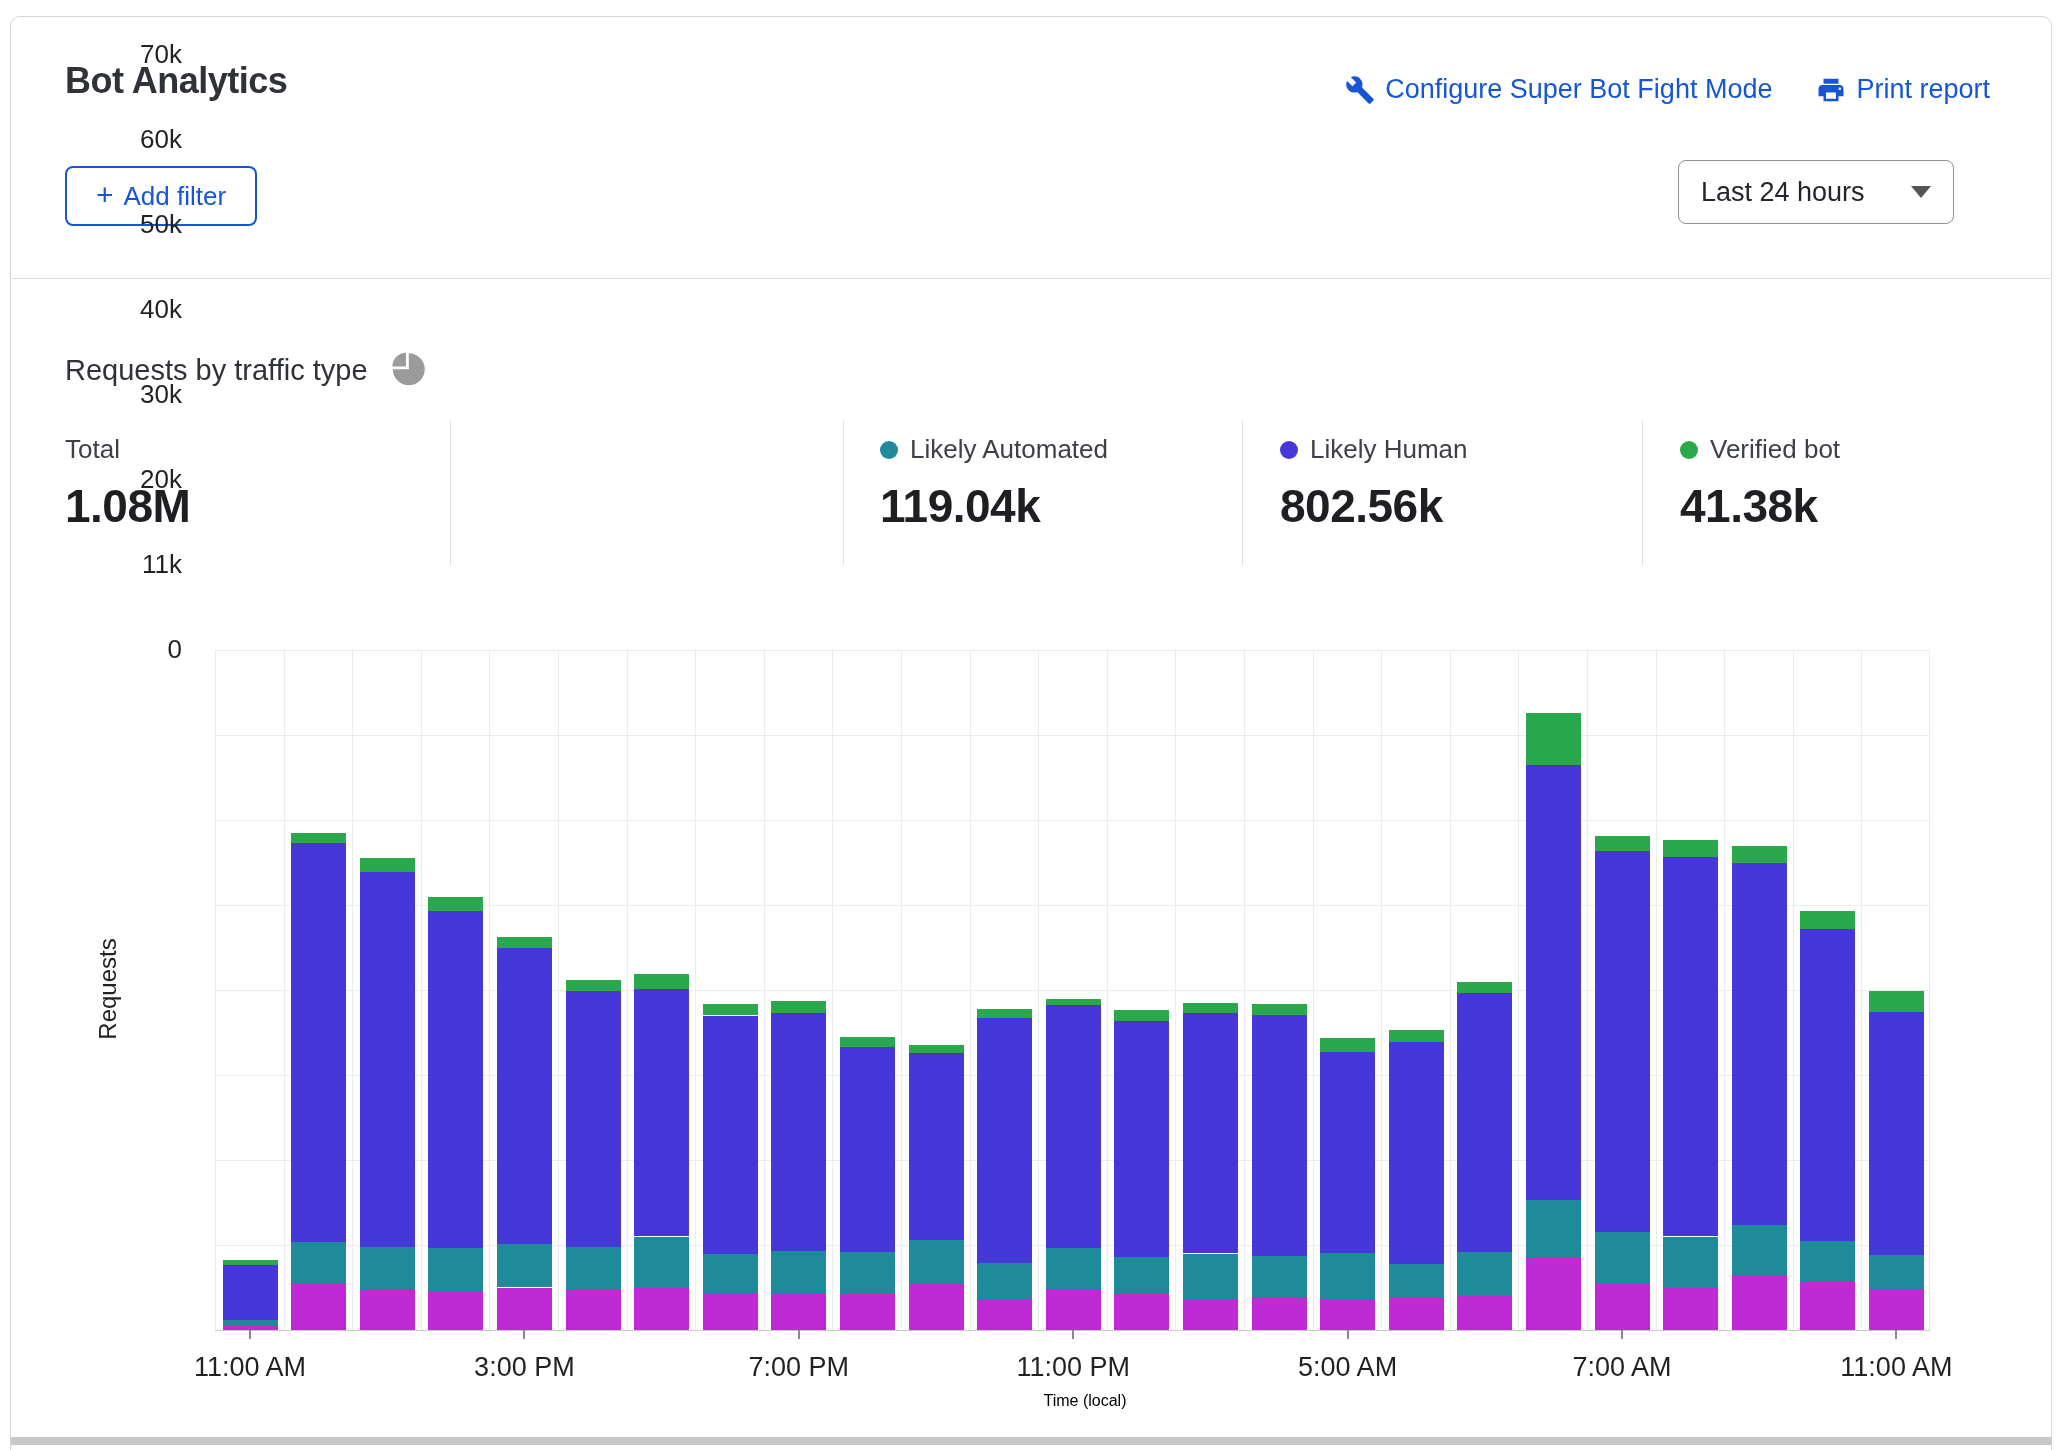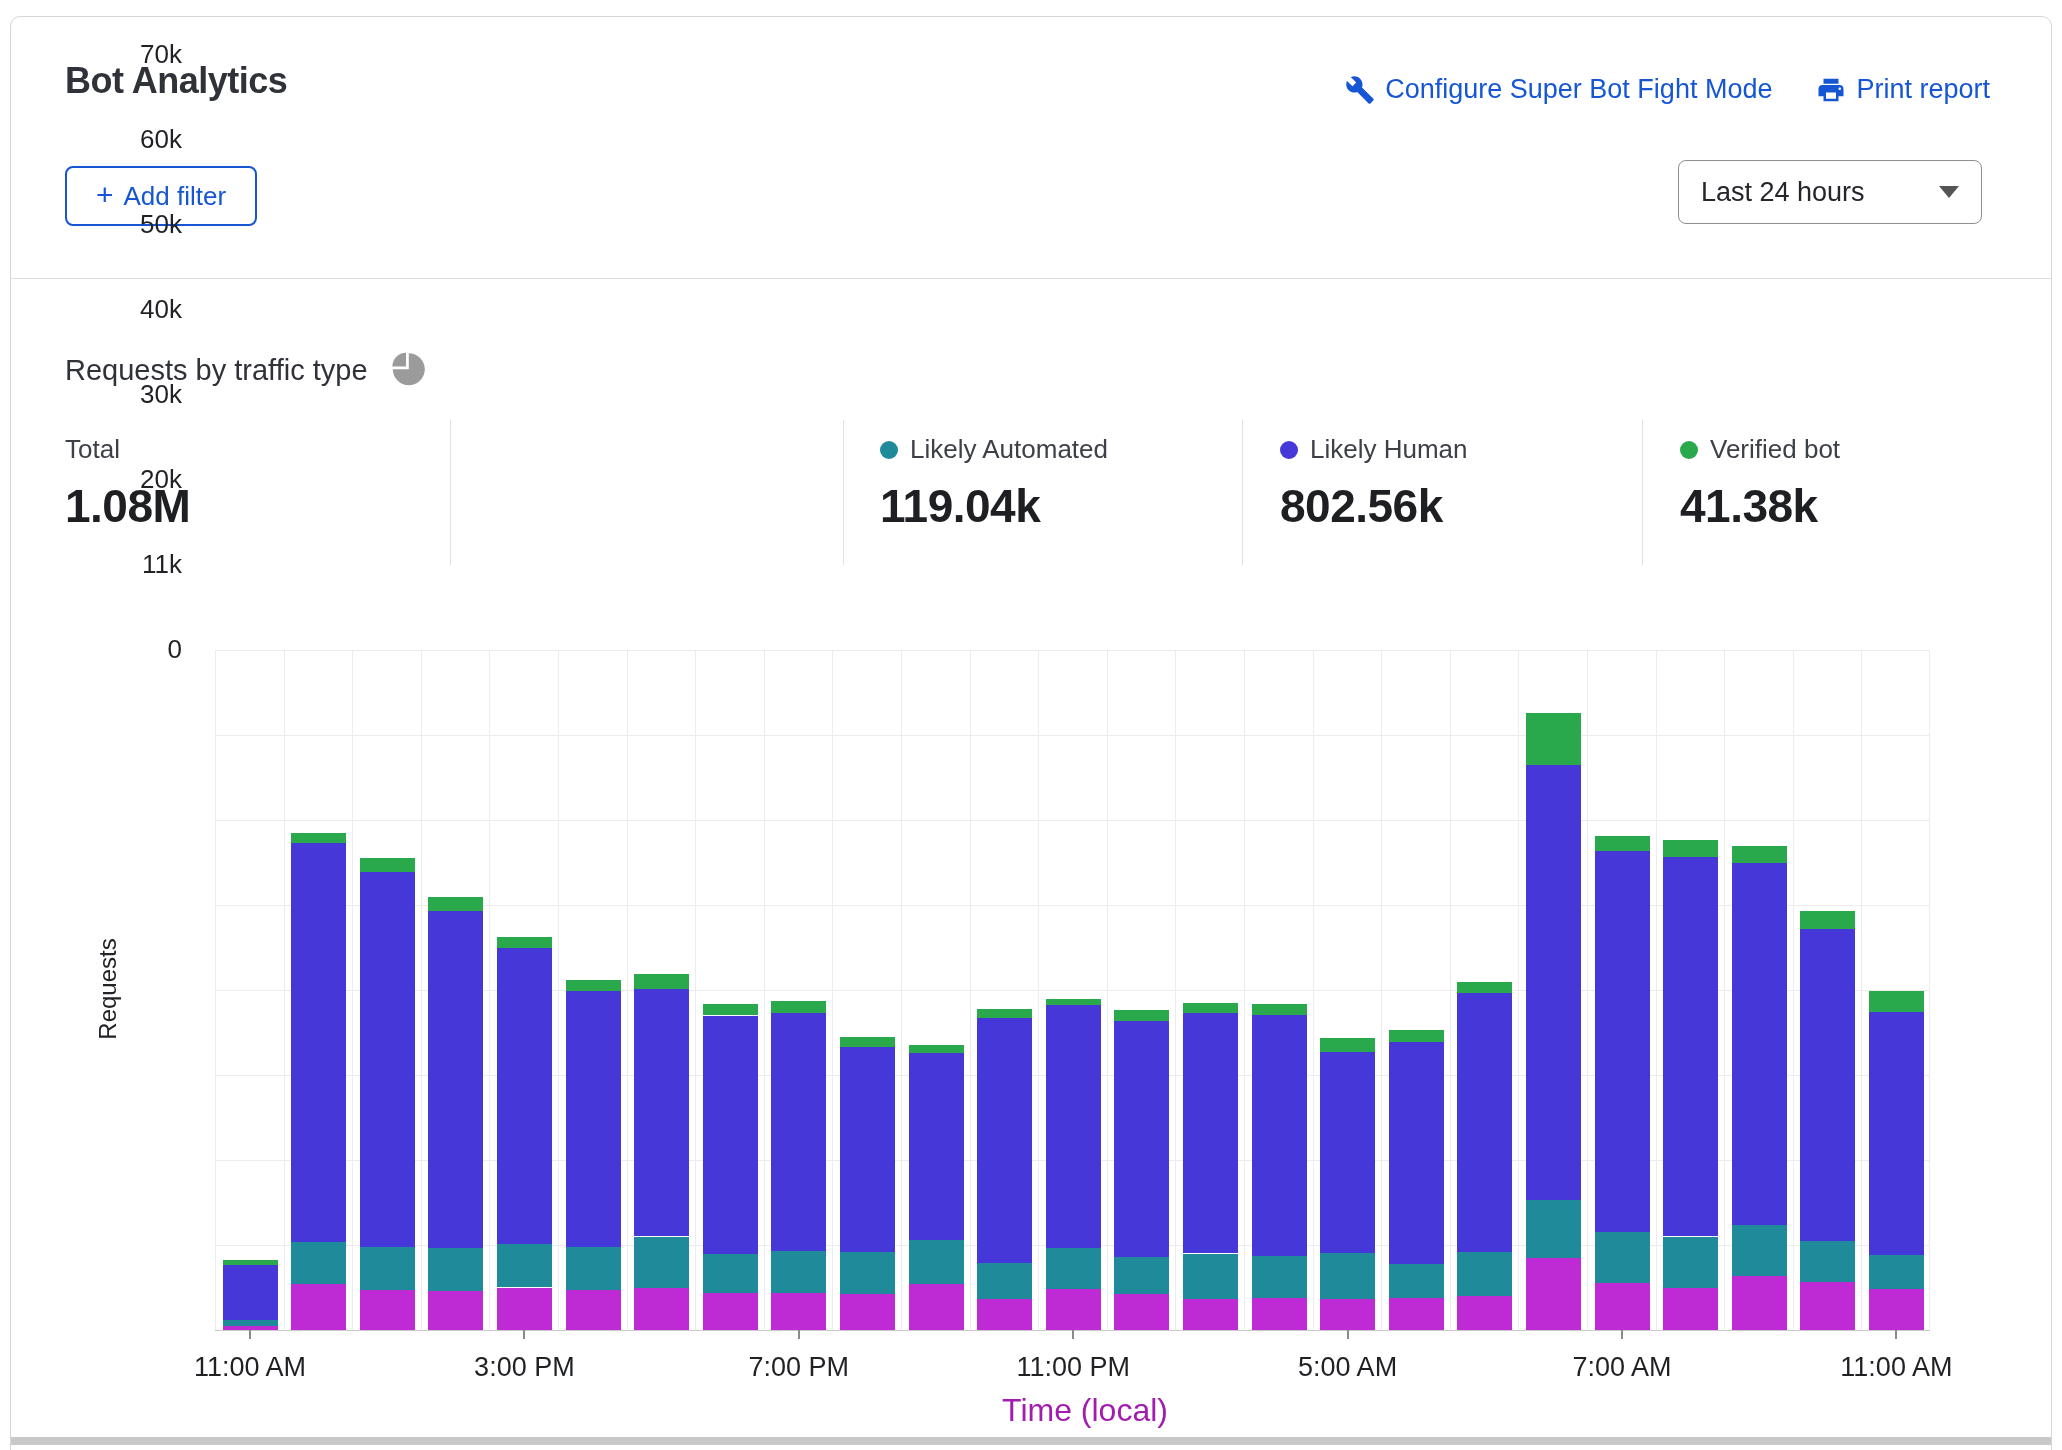--- a/index.html
+++ b/index.html
@@ -20,21 +20,21 @@
   .hlink { display:flex; align-items:center; gap:10px; color:#1656d5; font-size:27px; cursor:pointer; }
   .hlink svg { display:block; }
   .btn-add-filter {
     position:absolute; left:65px; top:166px; width:192px; height:60px;
     border:2px solid #1656d5; border-radius:8px; background:#fff; color:#1656d5;
     font-size:26px; display:flex; align-items:center; justify-content:center; gap:10px; cursor:pointer;
     font-family:"Liberation Sans", sans-serif;
   }
   .btn-add-filter .plus { font-size:30px; font-weight:400; margin-top:-3px; }
   .select {
-    position:absolute; left:1678px; top:160px; width:304px; height:64px;
+    position:absolute; left:1678px; top:160px; width:276px; height:64px;
     border:1px solid #8f8f8f; border-radius:8px; background:#fff; display:flex;
     align-items:center; padding:0 22px; font-size:27px; color:#24262b; cursor:pointer;
   }
   .select .caret {
     margin-left:auto; width:0; height:0;
     border-left:10px solid transparent; border-right:10px solid transparent; border-top:12px solid #555;
   }
   .divider { position:absolute; left:10px; top:278px; width:2042px; height:1px; background:#dedede; }
   .section-title-row { position:absolute; left:65px; top:348px; display:flex; align-items:center; gap:18px; }
   .section-title { font-size:29px; font-weight:400; color:#2f3238; }
@@ -51,21 +51,21 @@
   .gl-v { position:absolute; top:0; width:1px; height:100%; background:#ececec; }
   .bar-col { position:absolute; bottom:0; }
   .seg { position:absolute; left:0; width:100%; }
   .ylab { position:absolute; width:100px; text-align:right; font-size:26px; color:#1f2124; }
   .xlab { position:absolute; width:220px; text-align:center; font-size:27px; color:#1f2124; }
   .xtick { position:absolute; width:2px; height:9px; background:#8a8a8a; }
   .yaxis-title {
     position:absolute; left:28px; top:975px; width:160px; text-align:center;
     font-size:24px; color:#212327; transform:rotate(-90deg); transform-origin:center;
   }
-  .xaxis-title { position:absolute; left:975px; top:1392px; width:220px; text-align:center; font-size:32px; color:#a21caf; }
+  .xaxis-title { position:absolute; left:975px; top:1392px; width:220px; text-align:center; font-size:16px; color:#000000; }
   .bottom-strip { position:absolute; left:11px; top:1437px; width:2040px; height:8px; background:#c8c8c8; }
 </style>
 </head>
 <body>
 
 <div id="screen">
   <div class="card"></div>
 
   <div class="page-title">Bot Analytics</div>
 

